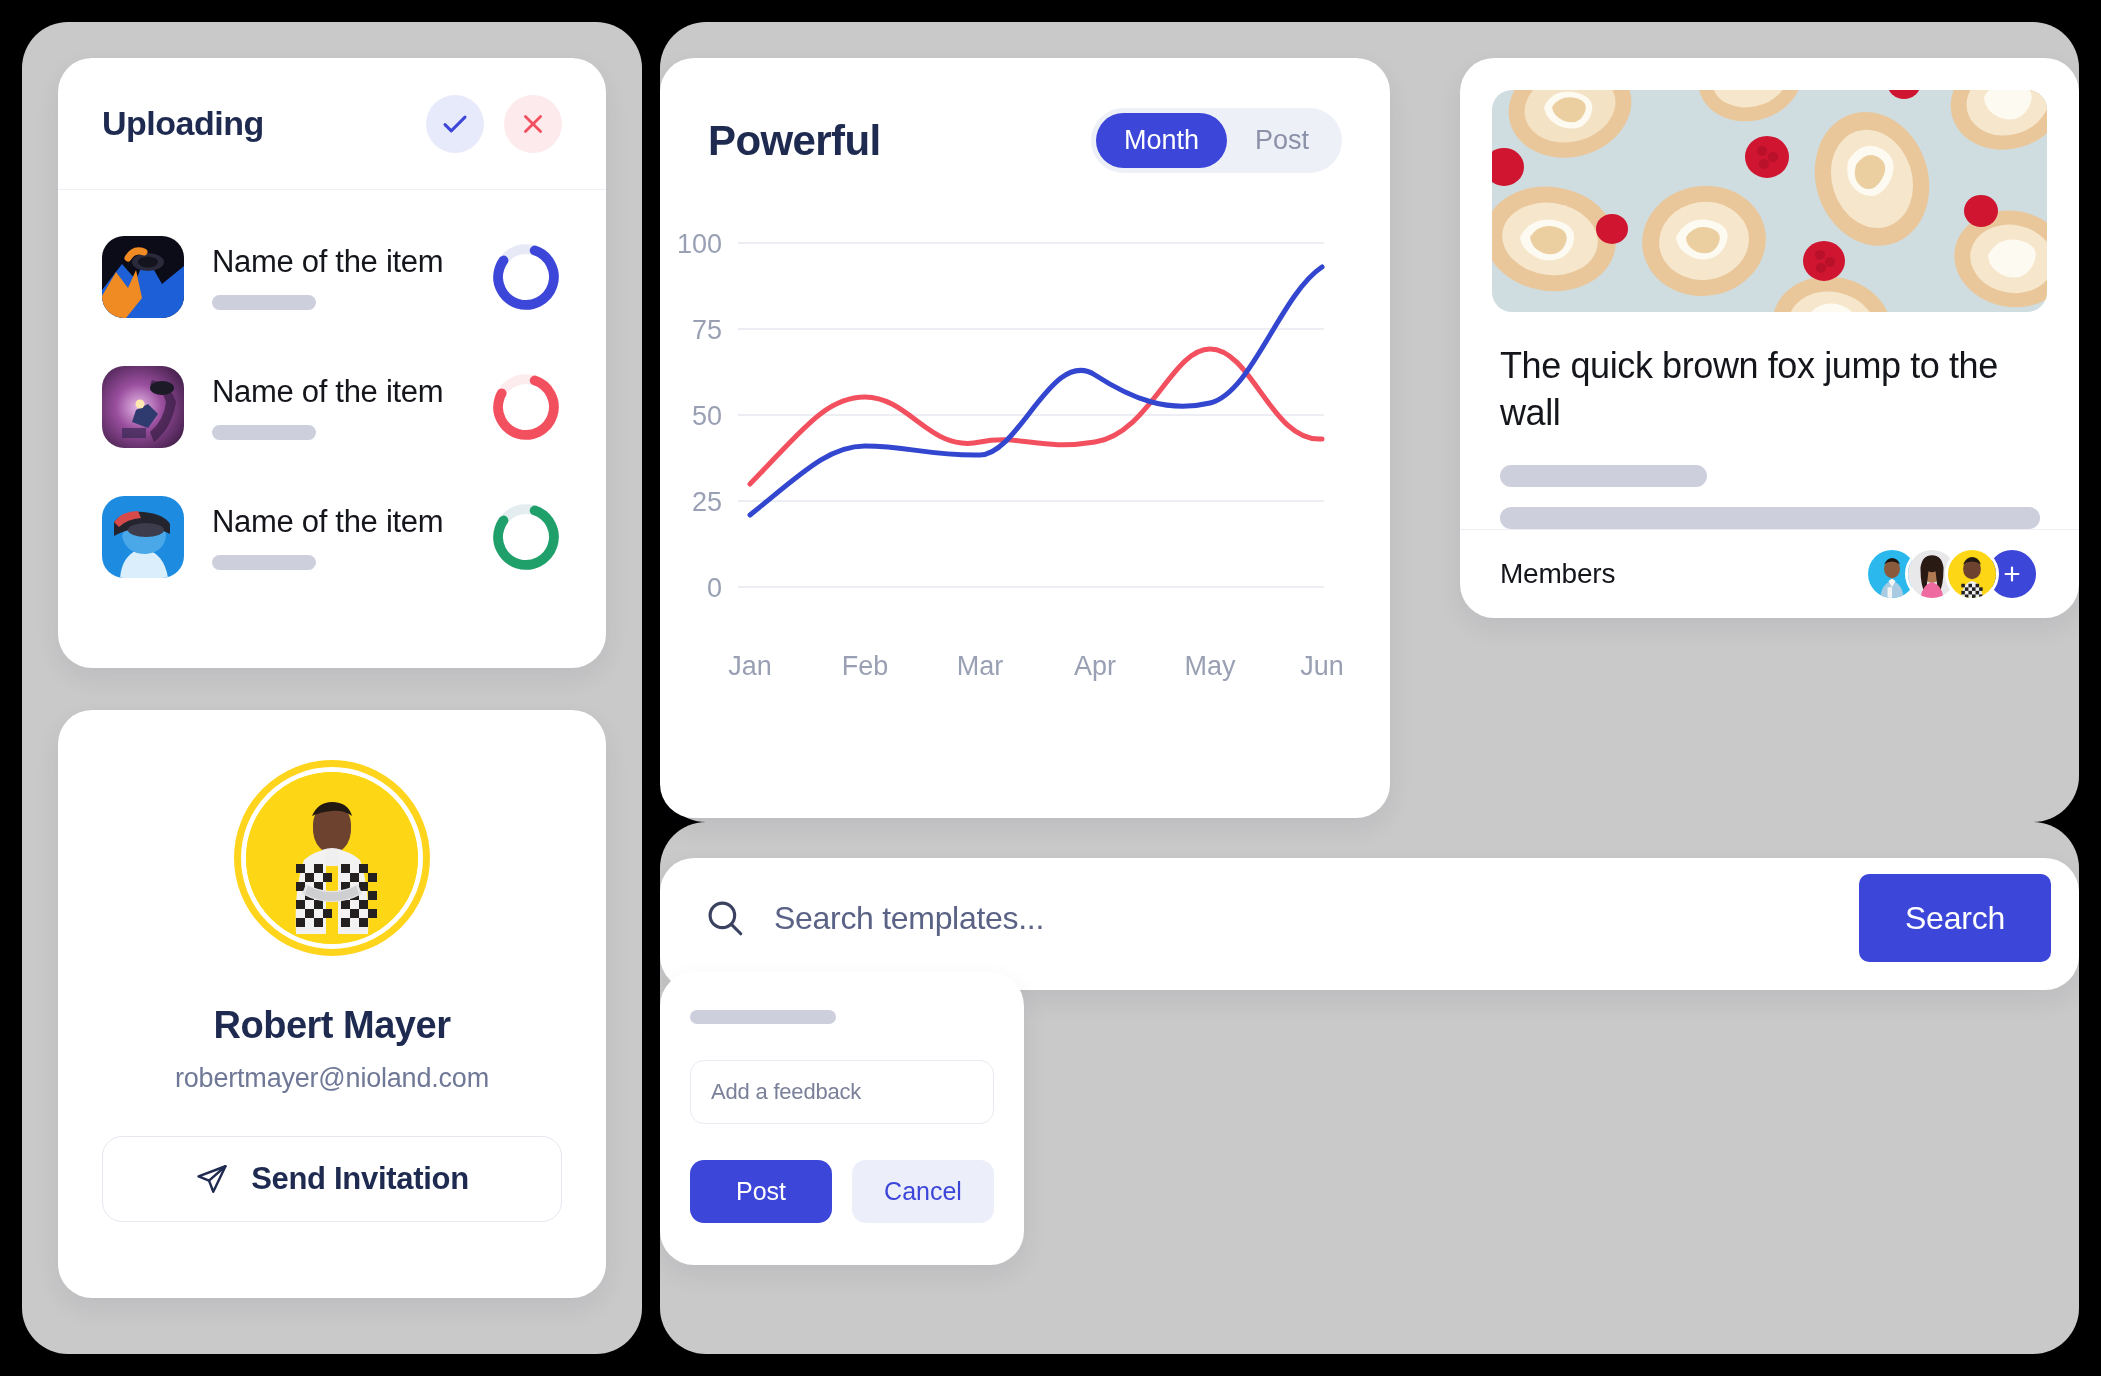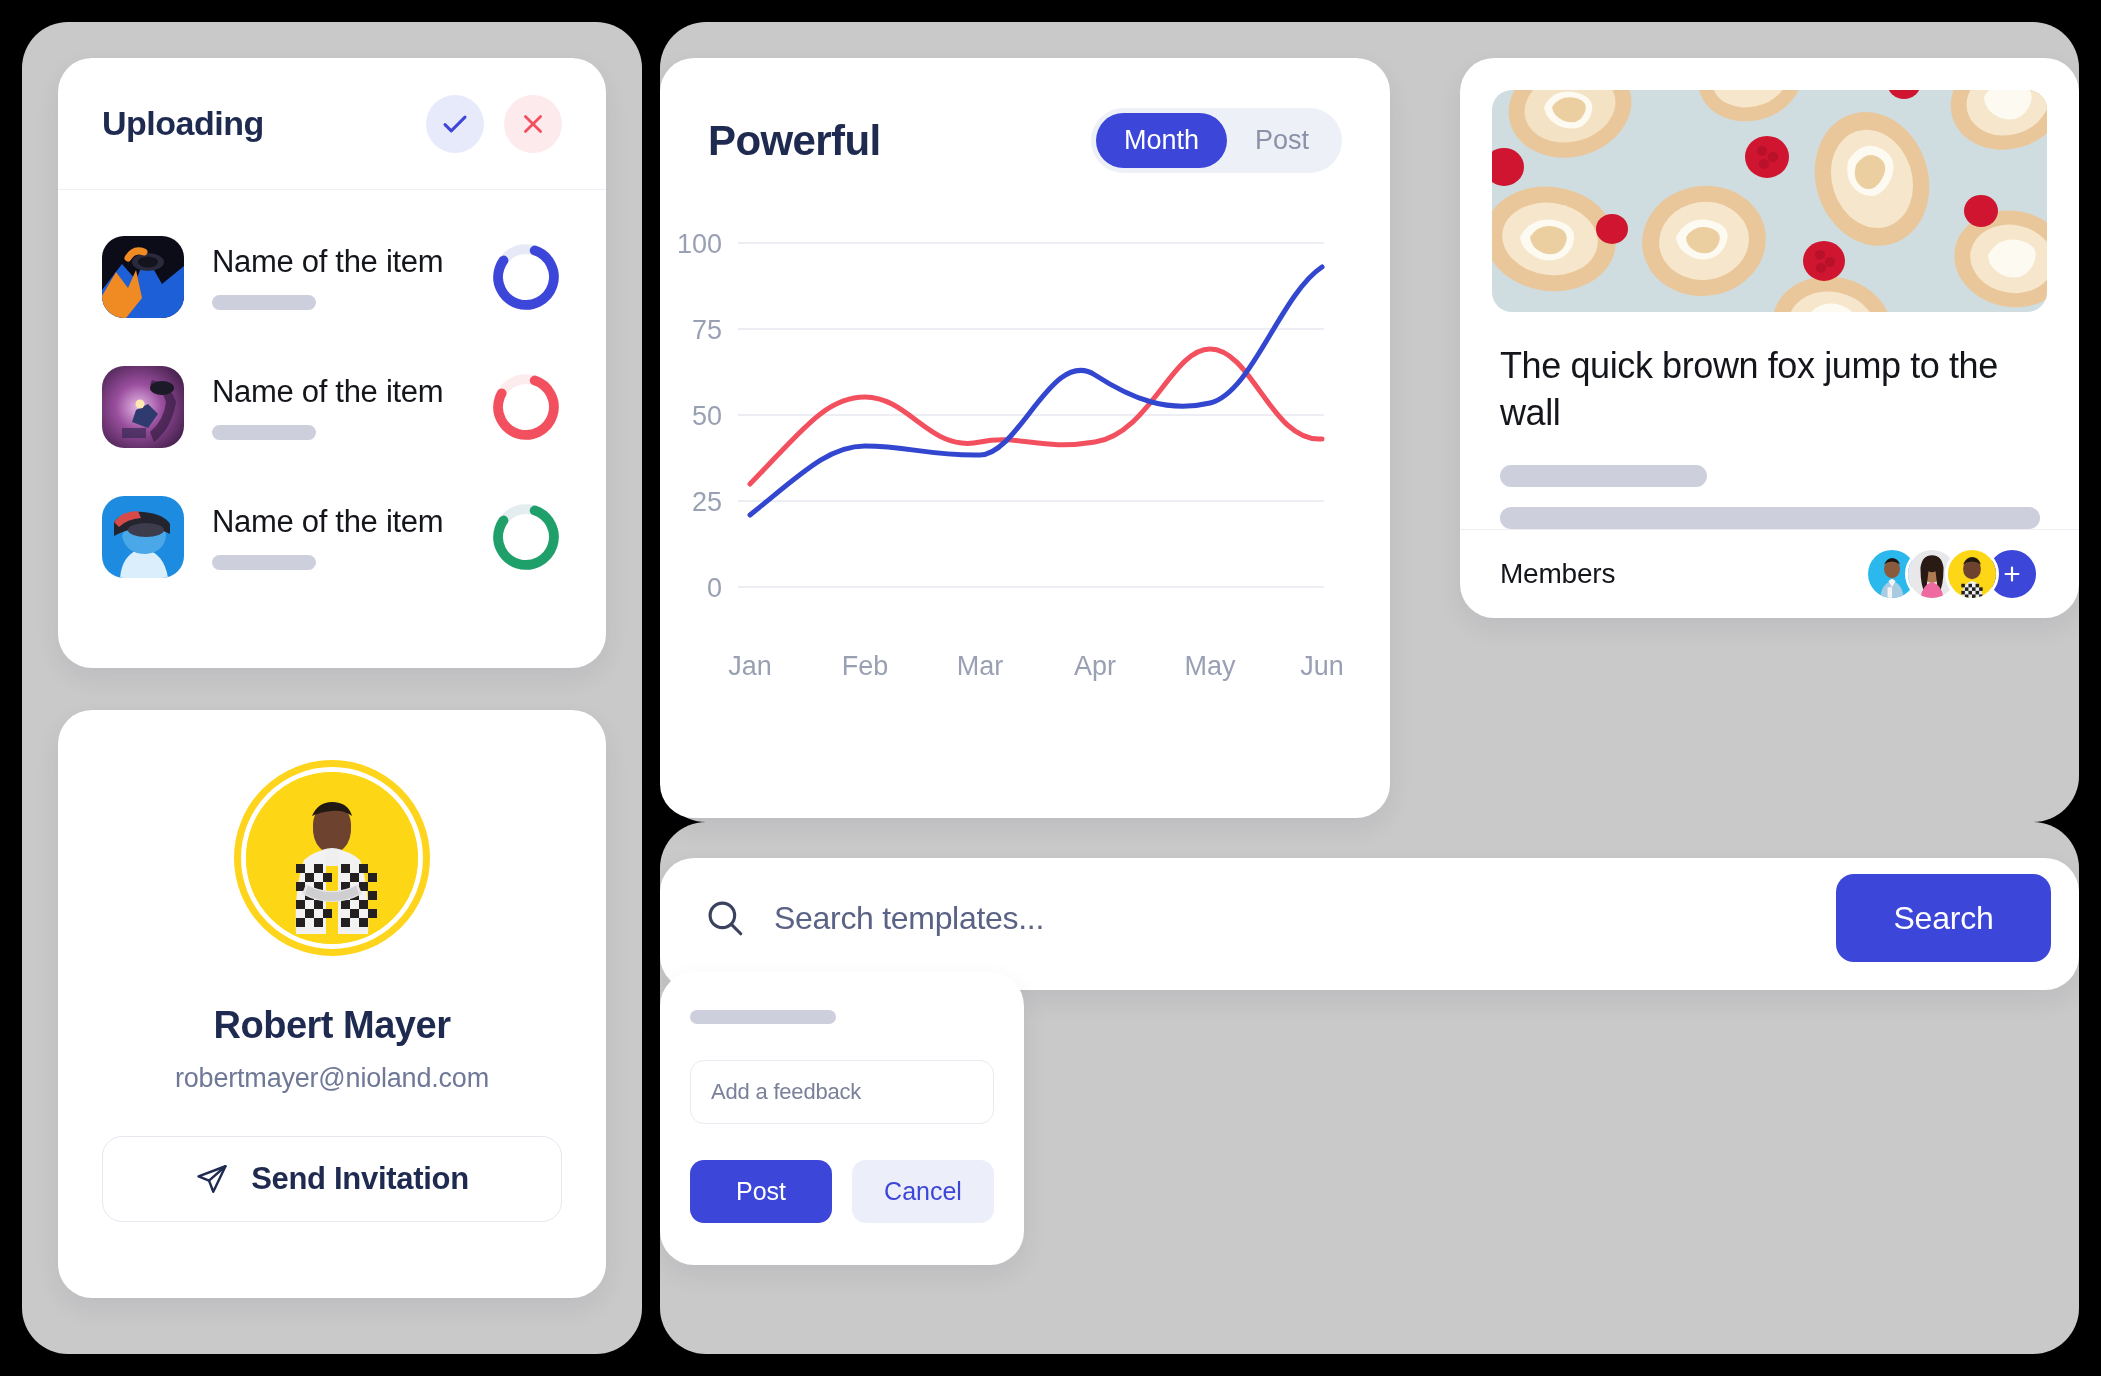--- a/index.html
+++ b/index.html
@@ -152,21 +152,21 @@
   #search-card { left: 660px; top: 858px; width: 1419px; height: 132px;
                  display: flex; align-items: center; padding: 0 28px 12px 44px; gap: 26px; }
   .search-input-wrap { flex: 1; display: flex; align-items: center; gap: 28px; }
   .search-input {
     border: none; outline: none; flex: 1; font-size: 32px;
     color: #3a4260; font-family: inherit; letter-spacing: -0.3px;
     background: transparent;
   }
   .search-input::placeholder { color: #5a6285; }
   .search-btn {
-    width: 215px; height: 88px; border-radius: 18px; background: #3c46d9;
+    width: 192px; height: 88px; border-radius: 10px; background: #3c46d9;
     color: #fff; font-size: 32px; border: none; cursor: pointer;
     font-family: inherit; letter-spacing: -0.2px;
   }
 
   
   #feedback-card { left: 660px; top: 972px; width: 364px; height: 293px; padding: 38px 30px; }
   .fb-ph { width: 146px; height: 14px; border-radius: 7px; background: #cdcfdd; }
   .fb-input {
     margin-top: 36px; width: 100%; height: 64px; border-radius: 14px;
     border: 1.5px solid #e9ebf2; background: #fff; outline: none;

